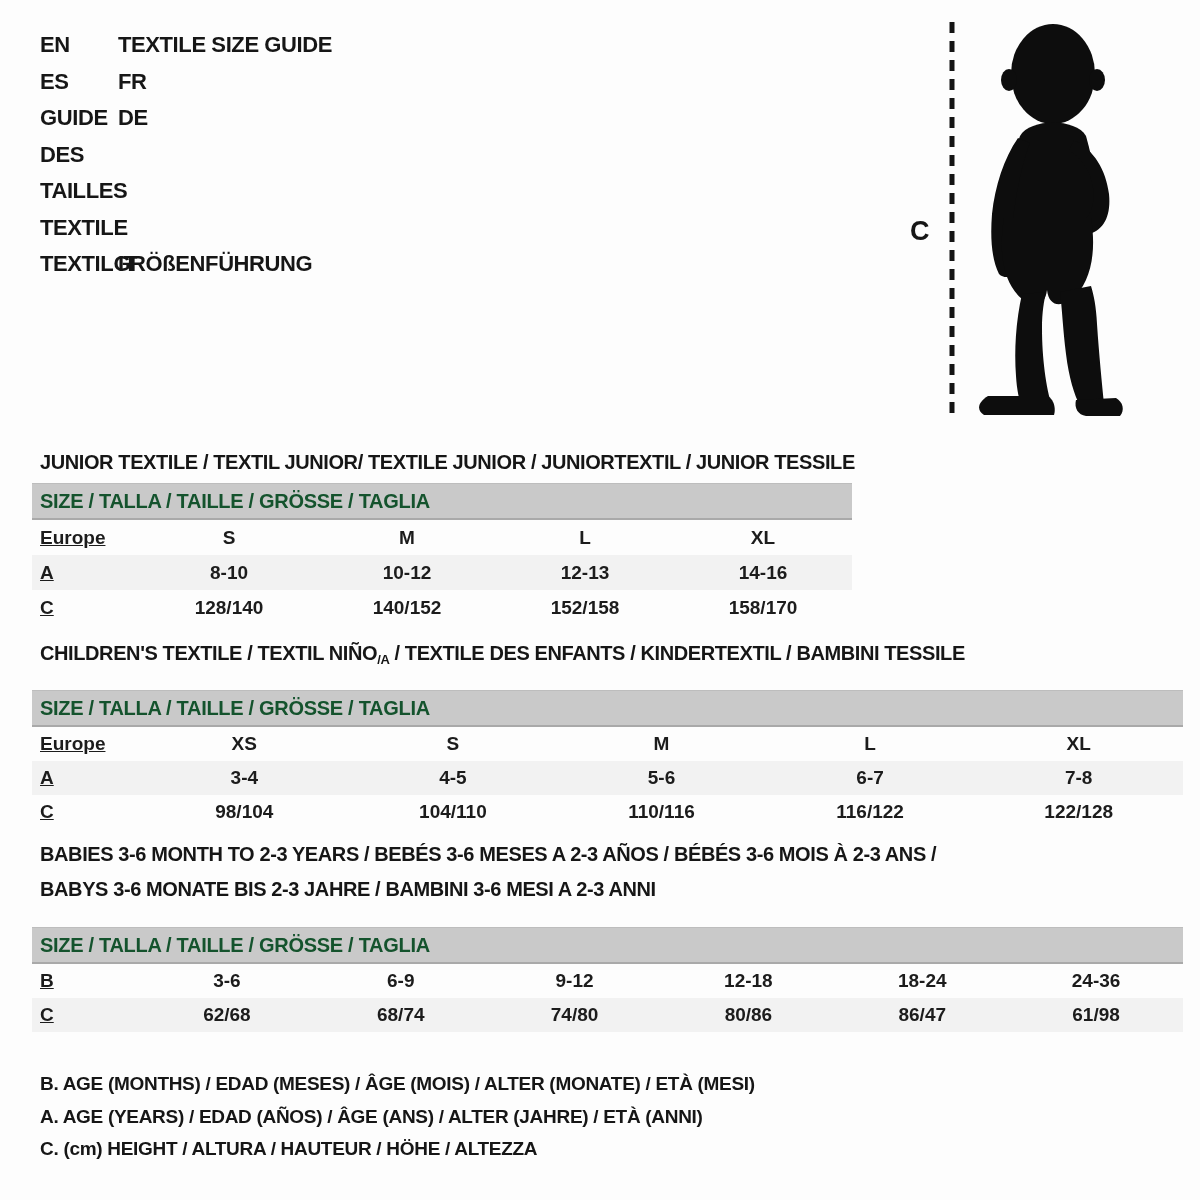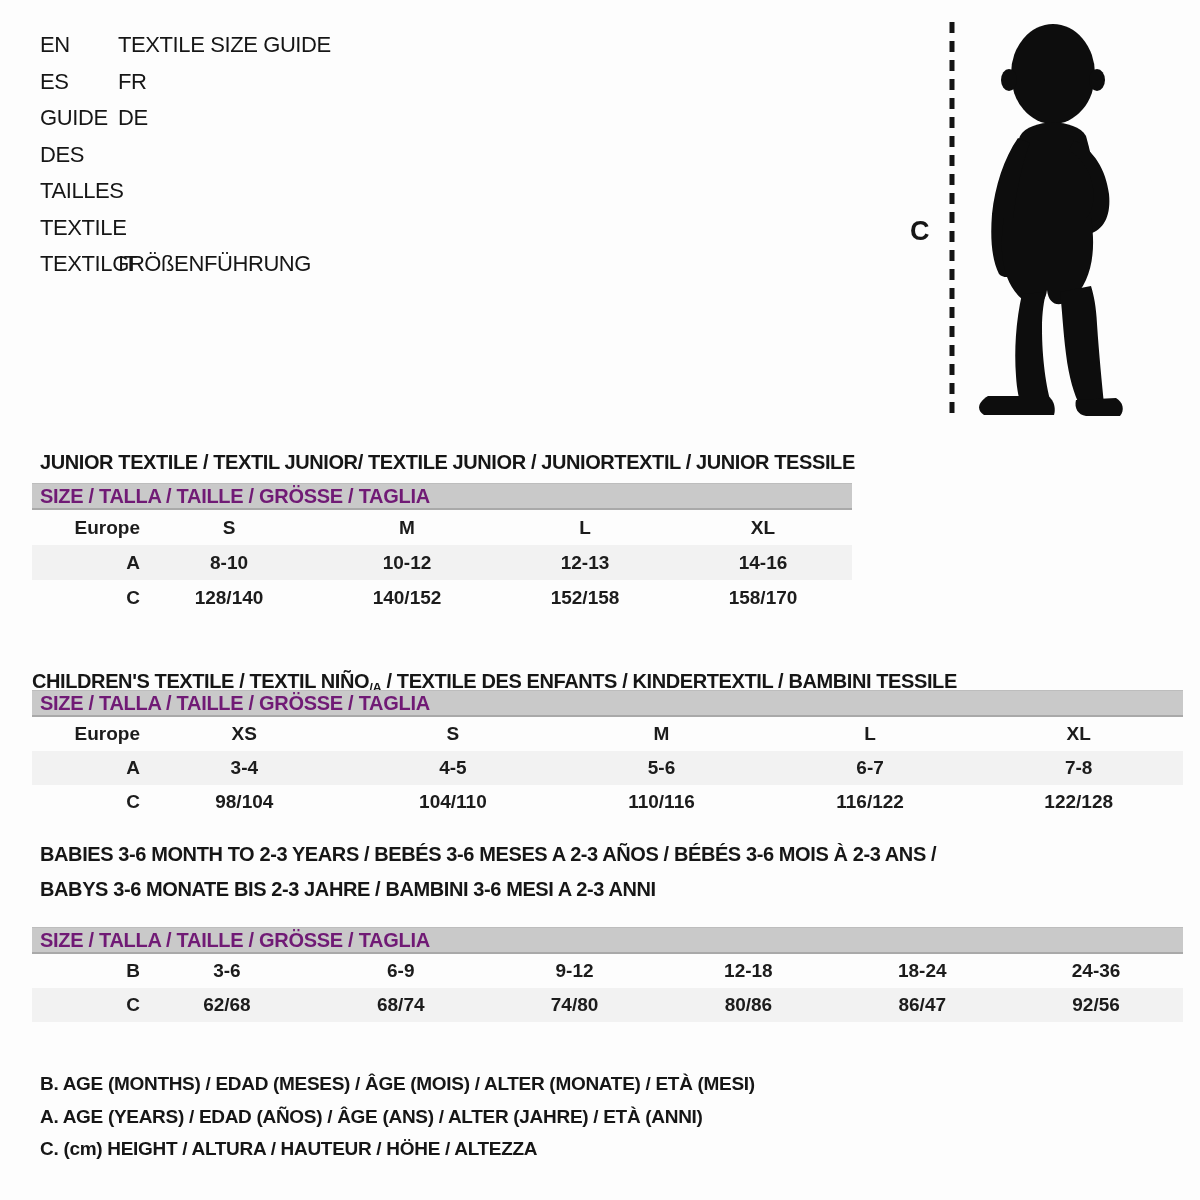--- a/index.html
+++ b/index.html
@@ -6,37 +6,37 @@
   body{
     width:1200px;height:1200px;position:relative;overflow:hidden;
     background:#fdfdfd;color:#161616;
     font-family:"Liberation Sans","DejaVu Sans",sans-serif;
     -webkit-font-smoothing:antialiased;
   }
   .abs{position:absolute;}
 
   
   .langs{left:40px;top:27px;display:grid;grid-template-columns:78px auto;
-         font-size:22px;font-weight:normal;line-height:36.5px;letter-spacing:-0.4px;}
+         font-size:22px;font-weight:bold;line-height:36.5px;letter-spacing:-0.4px;}
 
   
   .sec-title{font-size:20px;font-weight:bold;letter-spacing:-0.4px;white-space:nowrap;}
   .sub{font-size:13px;vertical-align:-4px;font-weight:bold;}
 
   
   .sizetable{left:32px;}
-  .bar{height:27px;background:#c9c9c9;border-top:1px solid #bdbdbd;border-bottom:2px solid #a9a9a9;
+  .bar{height:37px;background:#c9c9c9;border-top:1px solid #bdbdbd;border-bottom:2px solid #a9a9a9;
        display:flex;align-items:center;padding-left:8px;box-sizing:border-box;
-       font-size:20px;font-weight:bold;color:#701a75;letter-spacing:-0.3px;}
+       font-size:20px;font-weight:bold;color:#14532d;letter-spacing:-0.3px;}
   .trow{display:grid;align-items:center;font-size:19px;font-weight:bold;color:#1c1c1c;}
   .rh35{height:35px;} .rh34{height:34px;}
   .cols4{grid-template-columns:108px repeat(4,1fr);}
   .cols5{grid-template-columns:108px repeat(5,1fr);}
   .cols6{grid-template-columns:108px repeat(6,1fr);}
-  .lbl{padding-left:8px;text-align:right;}
+  .lbl{padding-left:8px;text-align:left;text-decoration:underline;}
   .val{text-align:center;}
   .rowalt{background:#f2f2f2;}
 
   
   .legend{left:40px;top:1068px;font-size:19px;font-weight:bold;line-height:32.5px;letter-spacing:-0.3px;}
 
   
   .figwrap{left:900px;top:14px;width:290px;height:412px;}
   .clabel{left:910px;top:216px;font-size:27px;font-weight:bold;}
 </style>
@@ -94,21 +94,21 @@
   </div>
   <div class="trow rh35 cols4">
     <span class="lbl">C</span>
     <span class="val">128/140</span>
     <span class="val">140/152</span>
     <span class="val">152/158</span>
     <span class="val">158/170</span>
   </div>
 </div>
 
-<div class="abs sec-title" style="left:32px;top:642px;margin-top:28px;">
+<div class="abs sec-title" style="left:40px;top:642px;">
   <span>CHILDREN'S TEXTILE / TEXTIL NIÑO</span><span class="sub">/A</span><span> / TEXTILE DES ENFANTS / KINDERTEXTIL / BAMBINI TESSILE</span>
 </div>
 
 <div class="abs sizetable" style="top:690px;width:1151px;">
   <div class="bar">SIZE / TALLA / TAILLE / GRÖSSE / TAGLIA</div>
   <div class="trow rh34 cols5">
     <span class="lbl">Europe</span>
     <span class="val">XS</span>
     <span class="val">S</span>
     <span class="val">M</span>
@@ -147,21 +147,21 @@
     <span class="val">18-24</span>
     <span class="val">24-36</span>
   </div>
   <div class="trow rh34 cols6 rowalt">
     <span class="lbl">C</span>
     <span class="val">62/68</span>
     <span class="val">68/74</span>
     <span class="val">74/80</span>
     <span class="val">80/86</span>
     <span class="val">86/47</span>
-    <span class="val">92/56</span>
+    <span class="val">61/98</span>
   </div>
 </div>
 
 <div class="abs legend">
   <div>B. AGE (MONTHS) / EDAD (MESES) / ÂGE (MOIS) / ALTER (MONATE) / ETÀ (MESI)</div>
   <div>A. AGE (YEARS) / EDAD (AÑOS) / ÂGE (ANS) / ALTER (JAHRE) / ETÀ (ANNI)</div>
   <div>C. (cm) HEIGHT / ALTURA / HAUTEUR / HÖHE / ALTEZZA</div>
 </div>
 
 </body></html>

